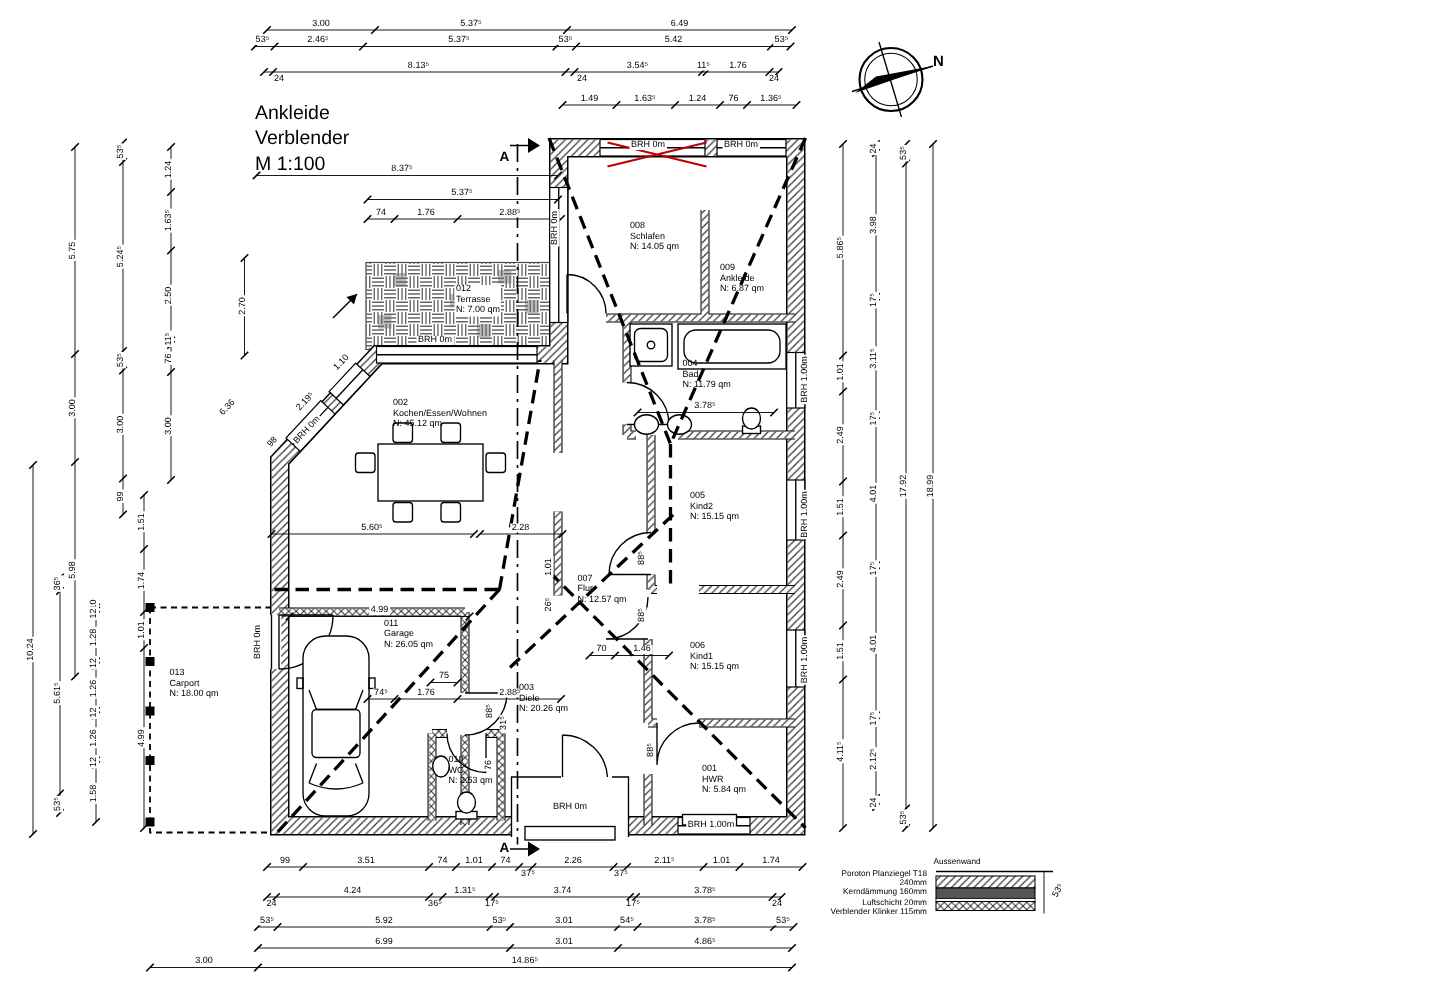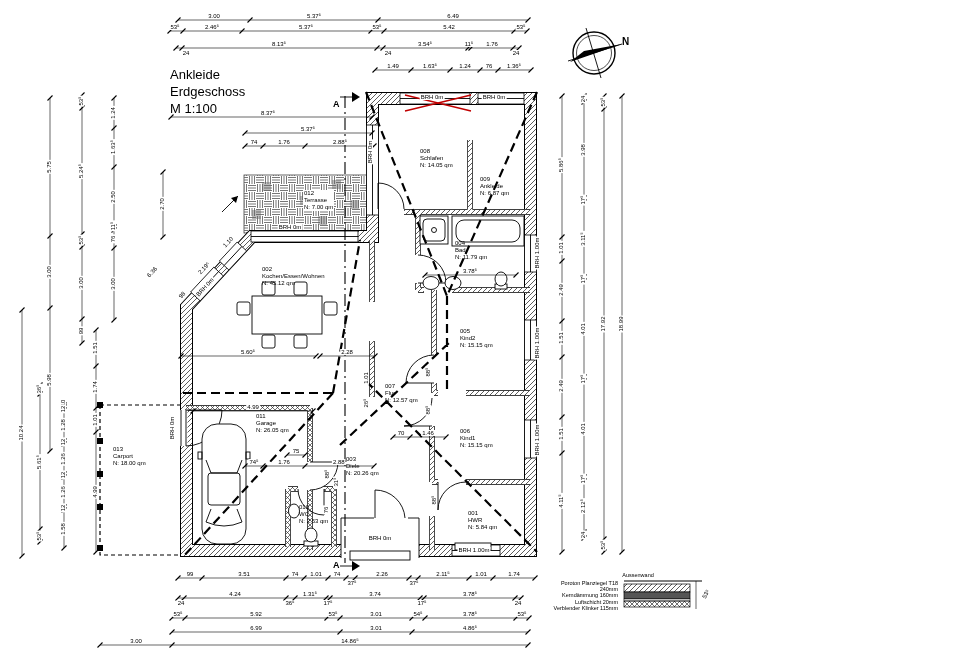--- a/index.html
+++ b/index.html
@@ -403,21 +403,21 @@
       <line x1="601.5" y1="541.5" x2="606.5" y2="536.5" class="tk"></line>
       <line x1="601.5" y1="554.5" x2="606.5" y2="549.5" class="tk"></line>
       <line x1="622" y1="96" x2="622" y2="552" class="dl"></line>
       <line x1="619.5" y1="98.5" x2="624.5" y2="93.5" class="tk"></line>
       <line x1="619.5" y1="554.5" x2="624.5" y2="549.5" class="tk"></line>
     </svg>
 
   <div id="labels">
     <div id="title">
       <div>Ankleide</div>
-      <div>Erdgeschoss</div>
+      <div>Verblender</div>
       <div>M 1:100</div>
     </div>
     <div id="north-n">N</div>
     <div class="sec-a" style="left:333px;top:99px">A</div>
     <div class="sec-a" style="left:333px;top:560px">A</div>
 
     <div id="legend">
       <div class="hdr">Aussenwand</div>
       <div class="col">
         <div>Poroton Planziegel T18 240mm</div>

